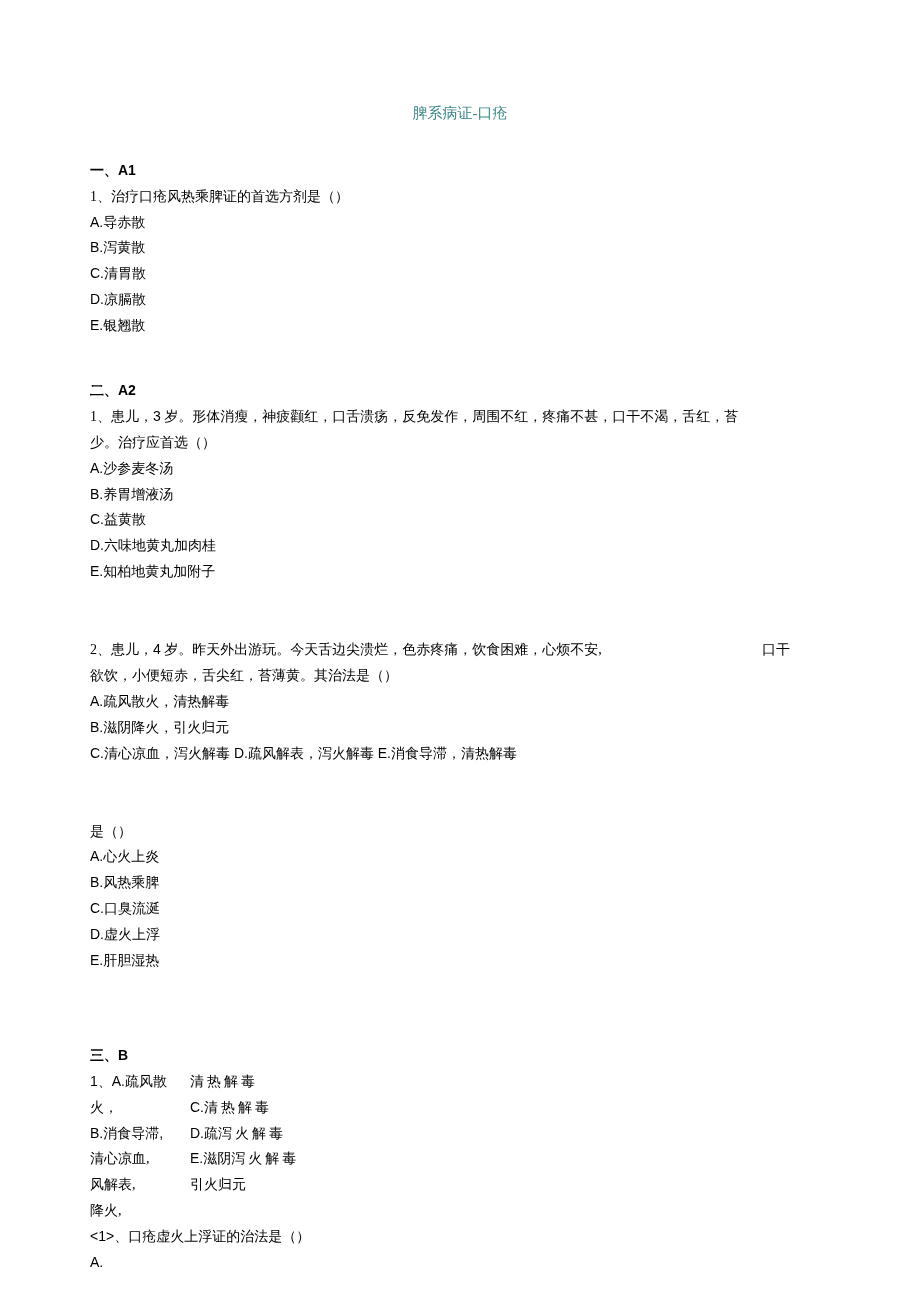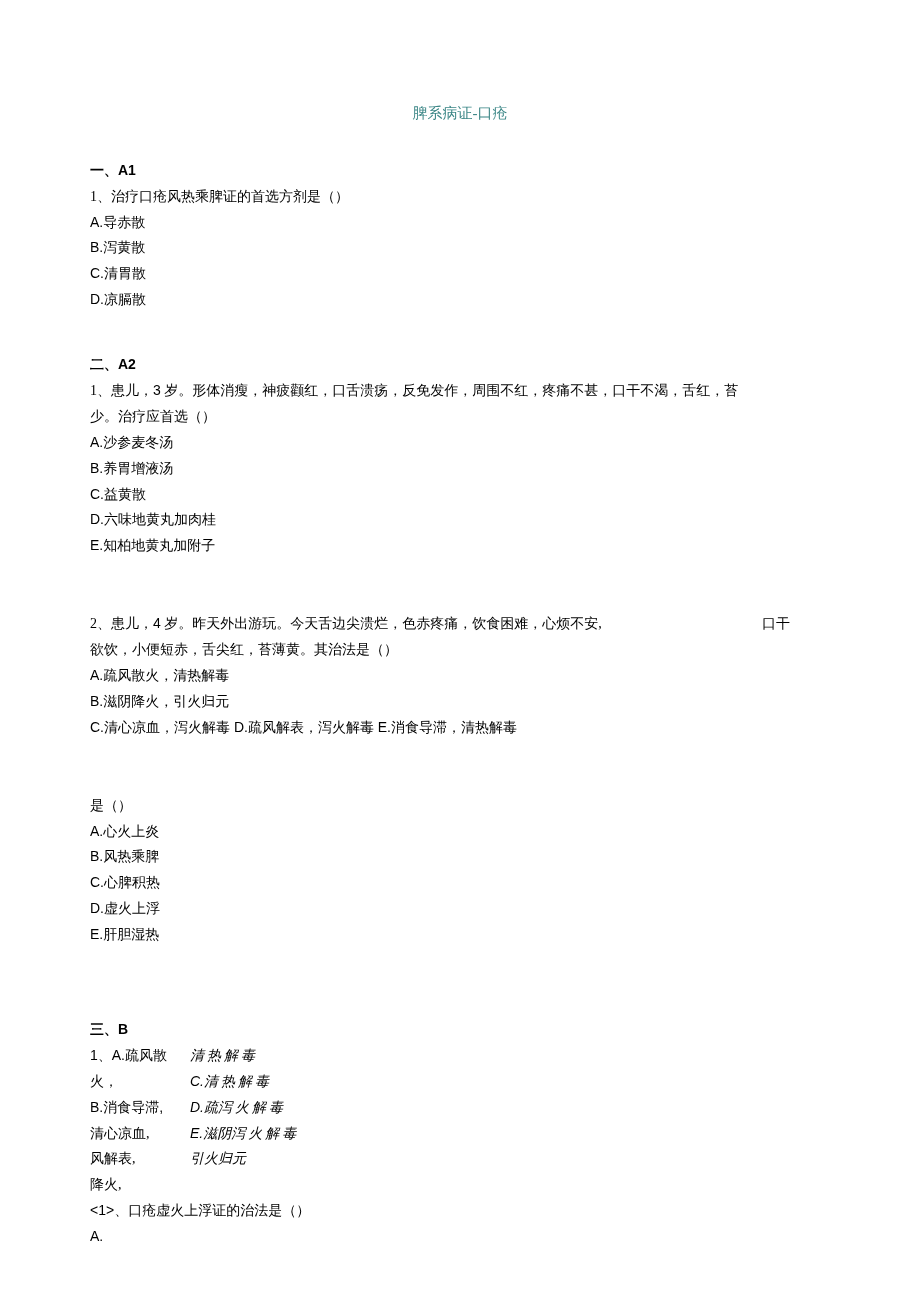--- a/index.html
+++ b/index.html
@@ -49,41 +49,41 @@
     display: flex;
     align-items: flex-start;
   }
   .sanb-left {
     width: 100px;
     flex: 0 0 100px;
   }
   .sanb-right {
     flex: 0 0 auto;
     letter-spacing: 3px;
-    font-style: italic;
   }
   .sanb-right .row {
     line-height: 1.85;
   }
 </style>
 </head>
 <body>
 
 <div class="page">
 
   <div class="title">脾系病证-口疮</div>
 
   <div class="section-hd">
     <span>一、</span><span class="letter">A1</span>
   </div>
   <div>1、治疗口疮风热乘脾证的首选方剂是（）</div>
   <div class="opt"><span class="latin">A.导赤散</span></div>
   <div class="opt"><span class="latin">B.泻黄散</span></div>
   <div class="opt"><span class="latin">C.清胃散</span></div>
   <div class="opt"><span class="latin">D.凉膈散</span></div>
+  <div class="opt"><span class="latin">E.银翘散</span></div>
 
   <div class="gap"></div>
 
   <div class="section-hd">
     <span>二、</span><span class="letter">A2</span>
   </div>
 
   <div>
     <span>1、患儿，</span><span class="latin">3</span><span> 岁。形体消瘦，神疲颧红，口舌溃疡，反免发作，周围不红，疼痛不甚，口干不渴，舌红，苔</span>
   </div>
@@ -107,21 +107,21 @@
   <div class="opt"><span class="latin">A.疏风散火，清热解毒</span></div>
   <div class="opt"><span class="latin">B.滋阴降火，引火归元</span></div>
   <div class="opt"><span class="latin">C.清心凉血，泻火解毒 D.疏风解表，泻火解毒 E.消食导滞，清热解毒</span></div>
 
   <div class="biggap"></div>
   <div class="gap"></div>
 
   <div>是（）</div>
   <div class="opt"><span class="latin">A.心火上炎</span></div>
   <div class="opt"><span class="latin">B.风热乘脾</span></div>
-  <div class="opt"><span class="latin">C.心脾积热</span></div>
+  <div class="opt"><span class="latin">C.口臭流涎</span></div>
   <div class="opt"><span class="latin">D.虚火上浮</span></div>
   <div class="opt"><span class="latin">E.肝胆湿热</span></div>
 
   <div class="biggap"></div>
   <div class="gap"></div>
 
   <div class="section-hd">
     <span>三、</span><span class="letter">B</span>
   </div>
 

